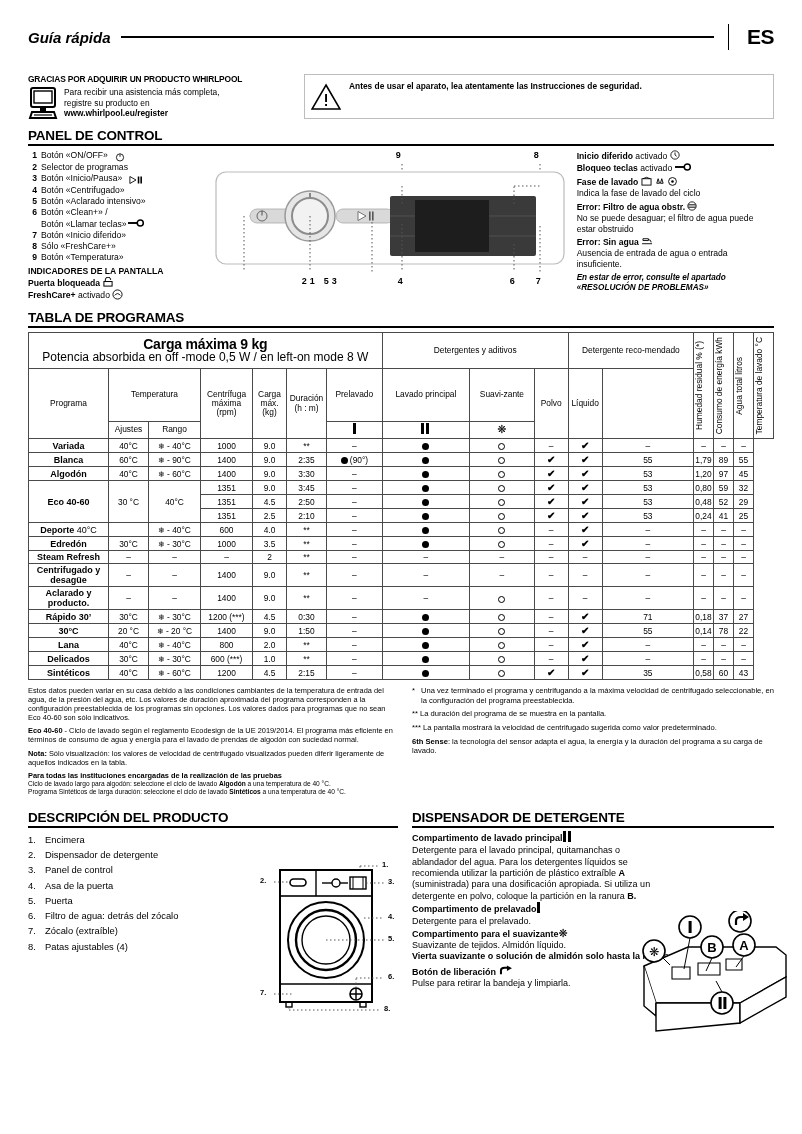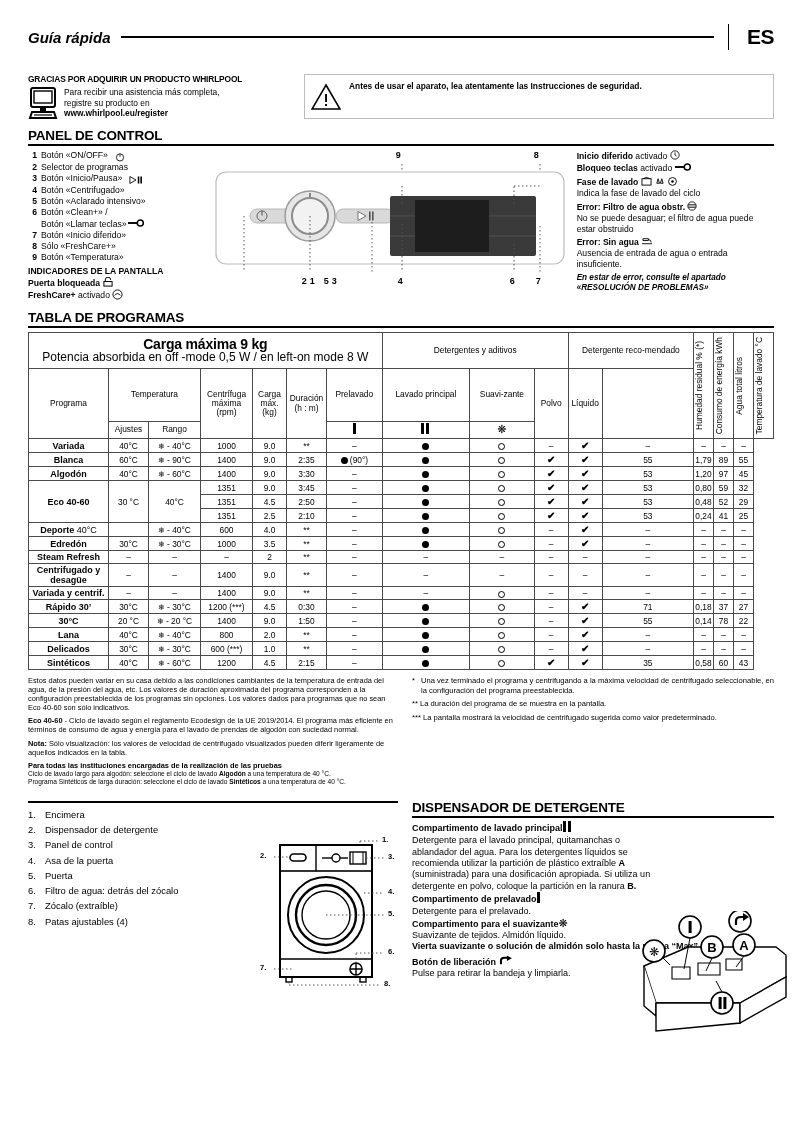--- a/index.html
+++ b/index.html
@@ -529,21 +529,21 @@
           <td><span>–</span></td>
           <td><span>–</span></td>
           <td><span>–</span></td>
           <td><span>–</span></td>
           <td>–</td>
           <td>–</td>
           <td>–</td>
           <td>–</td>
         </tr>
         <tr>
-          <td><span class="prog-name">Variada y centrif.</span></td>
+          <td><span class="prog-name">Aclarado y producto.</span></td>
           <td>–</td>
           <td>–</td>
           <td>1400</td>
           <td>9.0</td>
           <td>**</td>
           <td><span>–</span></td>
           <td><span>–</span></td>
           <td><span class="dot-o"></span></td>
           <td><span>–</span></td>
           <td><span>–</span></td>
@@ -651,25 +651,27 @@
         <span>Programa Sintéticos de larga duración: seleccione el ciclo de lavado </span><b>Sintéticos</b><span> a una temperatura de 40 °C.</span>
       </p>
     </div>
     <div class="notes-r">
       <p style="display:flex;gap:6px">
           <span>*</span>
           <span style="text-align:justify">Una vez terminado el programa y centrifugando a la máxima velocidad de centrifugado seleccionable, en la configuración del programa preestablecida.</span>
         </p>
       <p><span>**</span> <span>La duración del programa de se muestra en la pantalla.</span></p>
       <p><span>***</span> <span>La pantalla mostrará la velocidad de centrifugado sugerida como valor predeterminado.</span></p>
+      <p><b>6th Sense</b><span>: la tecnología del sensor adapta el agua, la energía y la duración del programa a su carga de lavado.</span></p>
     </div>
   </div>
 
   <div class="bot">
     <div class="bot-l">
+      <div class="sect-title">DESCRIPCIÓN DEL PRODUCTO</div>
       <div class="sect-rule"></div>
       <div class="desc-list" id="desc-list">
           <div class="li">
             <span class="n">1.</span>
             <span>Encimera</span>
           </div>
           <div class="li">
             <span class="n">2.</span>
             <span>Dispensador de detergente</span>
           </div>

